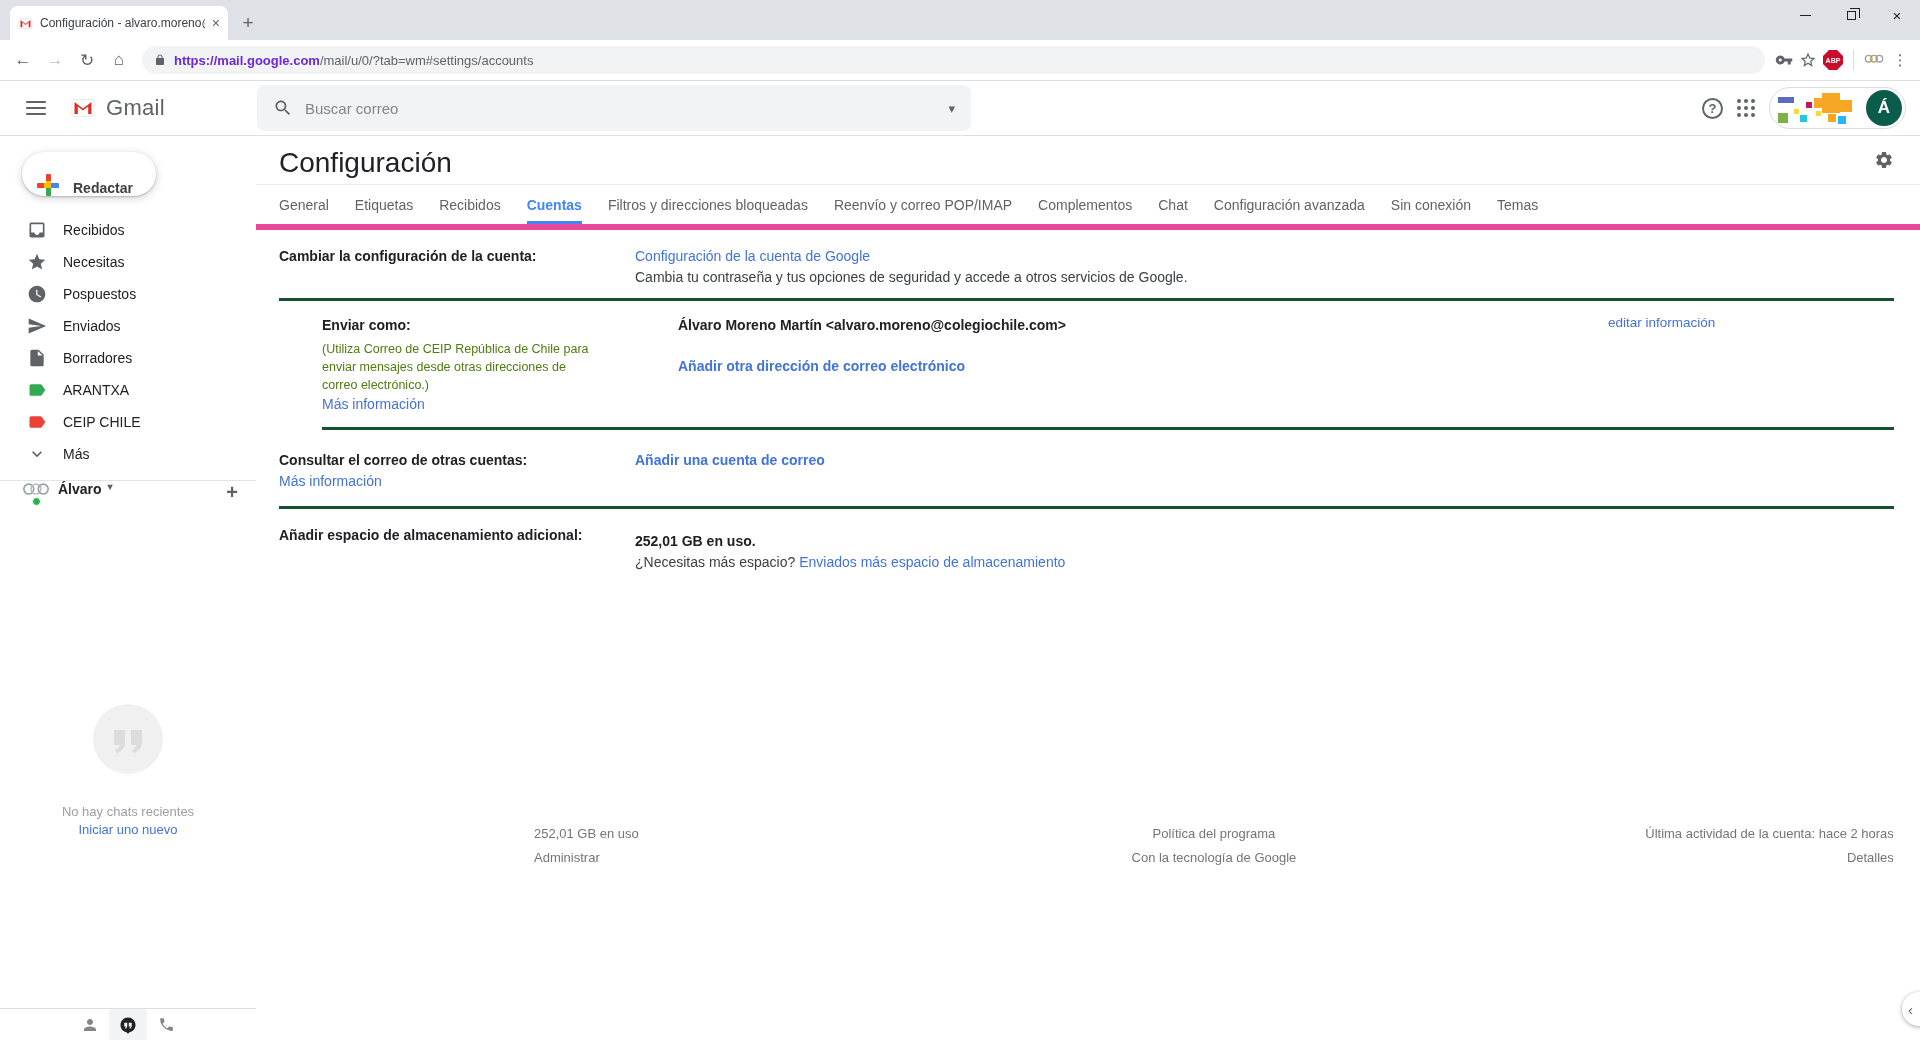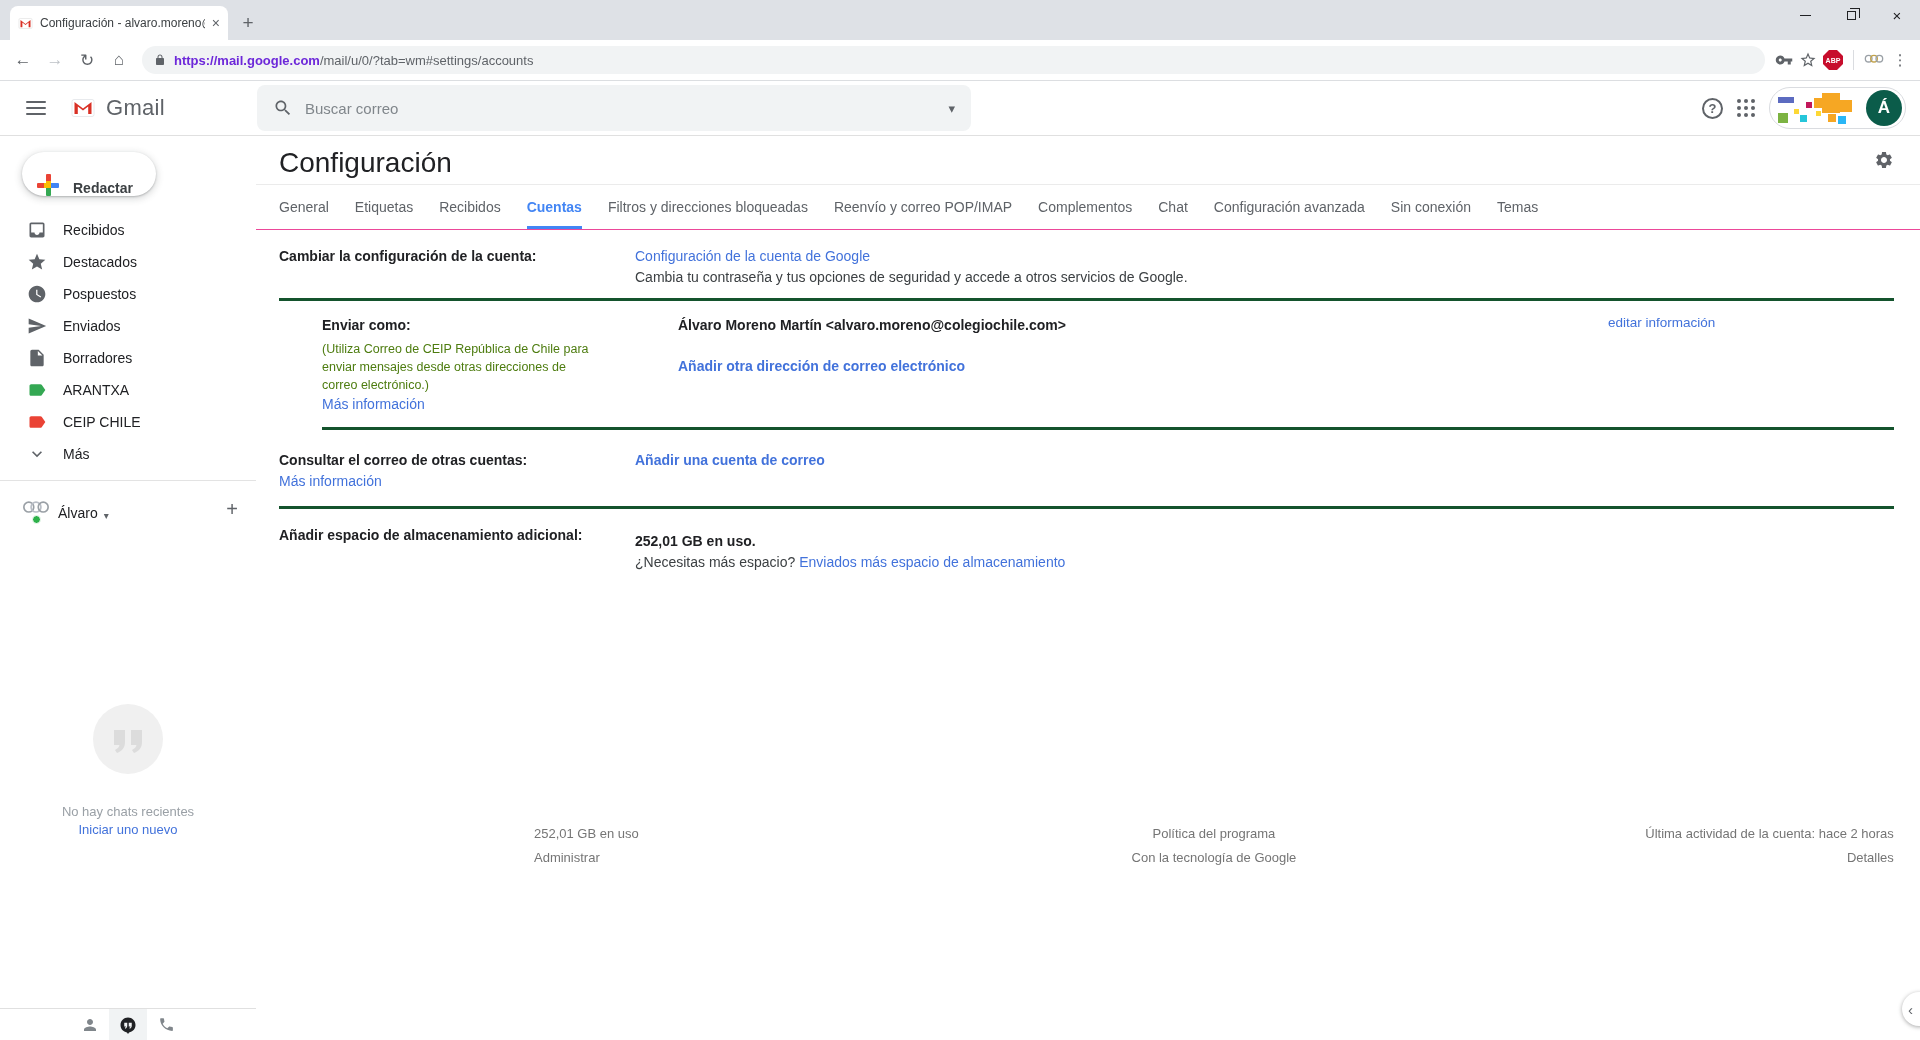--- a/index.html
+++ b/index.html
@@ -69,42 +69,42 @@
   .gplus::before { content:""; position:absolute; left:0; top:9px; width:22px; height:4.5px;
     background:linear-gradient(90deg,#ea4335 0 34%,#fbbc04 34% 62%,#4285f4 62%); border-radius:1px; }
   .gplus::after { content:""; position:absolute; left:9px; top:0; width:4.5px; height:22px;
     background:linear-gradient(#ea4335 0 34%,#fbbc04 34% 62%,#34a853 62%); border-radius:1px; }
 
   .nav { margin-top:18px; }
   .nav-item { height:32px; display:flex; align-items:center; gap:16px; padding-left:27px;
               font-size:14px; color:#202124; border-radius:0 16px 16px 0; }
   .nav-item svg { flex-shrink:0; }
   .sb-divider { border-top:1px solid #e3e3e3; margin-top:10px; }
-  .acct-row { height:40px; display:flex; align-items:flex-end; padding:0 18px 0 22px; }
+  .acct-row { height:40px; display:flex; align-items:flex-start; padding:0 18px 0 22px;font-weight:bold; }
   .acct-name { font-size:14px; color:#202124; margin-left:8px; }
   .acct-caret { font-size:10px; color:#5f6368; margin-left:6px; }
   .newchat { margin-left:auto; font-size:20px; color:#5f6368; }
   .rings { position:relative; }
   .presence { position:absolute; left:10px; bottom:-3px; width:9px; height:9px; border-radius:50%;
               border:1.5px solid #fff; }
 
   .chat-empty { position:absolute; top:566px; left:0; width:100%; text-align:center; }
   .chat-empty-text { font-size:13px; color:#9aa0a6; margin-top:16px; }
   .chat-empty-link { font-size:13px; color:var(--link); margin-top:3px; }
   .chat-bar { position:absolute; bottom:0; left:0; width:100%; height:32px; border-top:1px solid #e0e0e0;
               display:flex; align-items:stretch; justify-content:center; }
   .chat-bar-slot { width:38px; display:flex; align-items:center; justify-content:center; }
   .chat-bar-slot.sel { background:#f1f3f4; }
 
   
   .main { flex:1; position:relative; }
   .stitle { margin:12px 0 0 23px; font-size:28px; font-weight:400; color:#202124; line-height:30px; }
   .title-divider { border-bottom:1px solid #ebebeb; margin-top:6px; }
   .gear { position:absolute; top:14px; right:26px; }
-  .stabs { display:flex; align-items:stretch; padding-left:23px; height:45px; border-bottom:1px solid #ec4899; }
+  .stabs { display:flex; align-items:stretch; padding-left:23px; height:45px; border-bottom:6px solid #ec4899; }
   .stab { font-size:14px; color:#5f6368; display:flex; align-items:center; margin-right:26px; white-space:nowrap; }
   .stab.active { color:var(--accent); font-weight:700; border-bottom:3px solid var(--accent); padding-top:3px; }
 
   .rows { margin:0 26px 0 23px; }
   .srow { display:grid; grid-template-columns:356px auto 286px; border-bottom:3px solid #14532d; }
   .srow:last-child { border-bottom:none; }
   .r1 { padding:16px 0 10px; }
   .r2 { padding:14px 0 12px;margin-left:43px; }
   .r3 { padding:20px 0 14px; }
   .r4 { padding:16px 0 16px; }
@@ -242,21 +242,21 @@
       <div class="nav-item">
         <svg width="20" height="20" viewBox="0 0 24 24" fill="#5f6368">
             <path d="M19 3H4.99C3.88 3 3 3.9 3 5v14c0 1.1.88 2 1.99 2H19c1.1 0 2-.9 2-2V5c0-1.1-.9-2-2-2zm0 12h-4c0 1.66-1.35 3-3 3s-3-1.34-3-3H5V5h14v10z"></path>
           </svg>
         <span>Recibidos</span>
       </div>
       <div class="nav-item">
         <svg width="20" height="20" viewBox="0 0 24 24" fill="#5f6368">
             <path d="M12 17.27L18.18 21l-1.64-7.03L22 9.24l-7.19-.61L12 2 9.19 8.63 2 9.24l5.46 4.73L5.82 21z"></path>
           </svg>
-        <span>Destacados</span>
+        <span>Necesitas</span>
       </div>
       <div class="nav-item">
         <svg width="20" height="20" viewBox="0 0 24 24" fill="#5f6368">
             <path d="M12 2C6.5 2 2 6.5 2 12s4.5 10 10 10 10-4.5 10-10S17.5 2 12 2zm4.2 14.2L11 13V7h1.5v5.2l4.5 2.7-.8 1.3z"></path>
           </svg>
         <span>Pospuestos</span>
       </div>
       <div class="nav-item">
         <svg width="20" height="20" viewBox="0 0 24 24" fill="#5f6368">
             <path d="M2.01 21L23 12 2.01 3 2 10l15 2-15 2z"></path>

